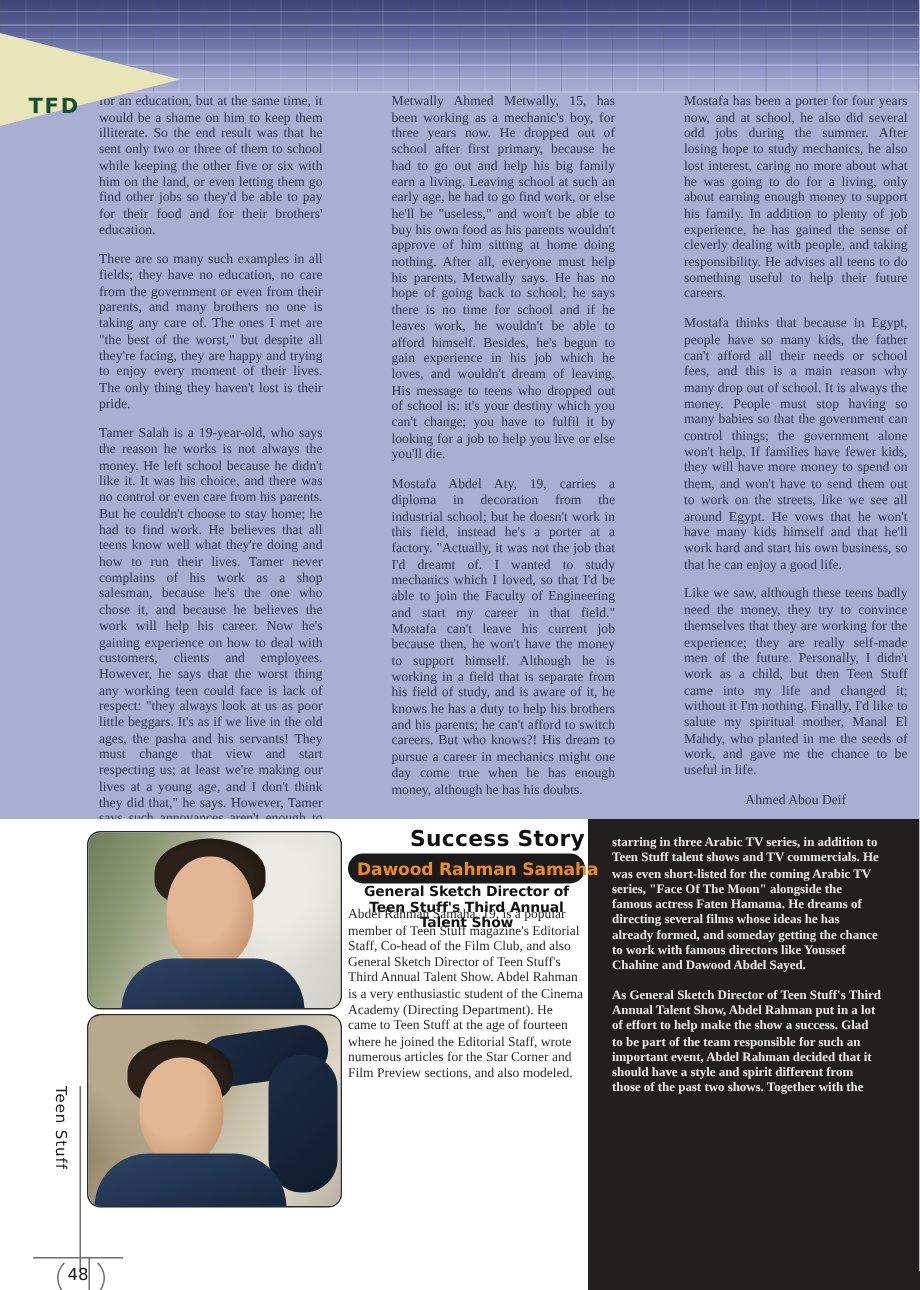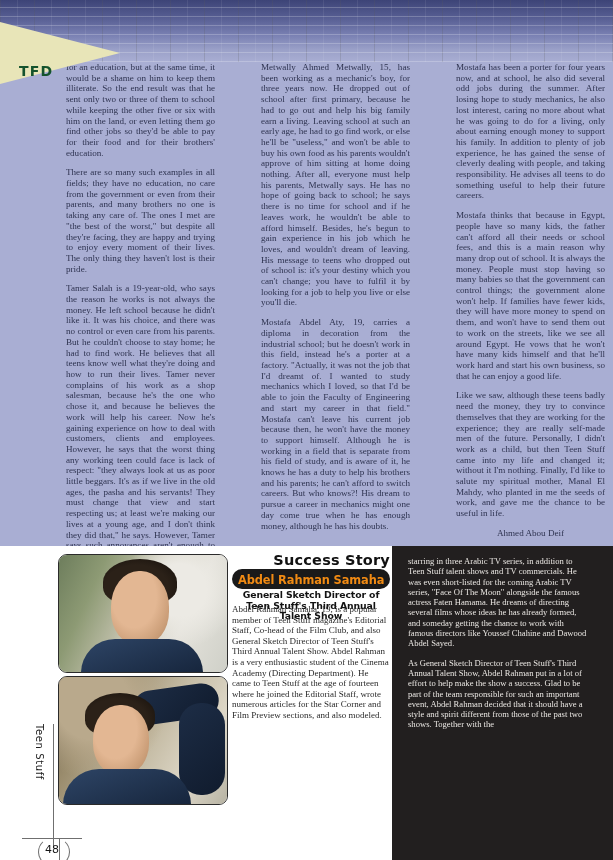--- a/index.html
+++ b/index.html
@@ -50,20 +50,21 @@
   .art-col:nth-child(1){margin-left:58px;}
   .art-col:nth-child(2){margin-left:18px;}
   .art-col:nth-child(3){margin-left:18px;}
   .art-col p{margin:0 0 9px 0;}
   .art-col p.sig{text-align:center;margin-top:2px;}
 
   
   #success-section{
     position:absolute;left:0;top:546px;width:613px;height:314px;
     background:#ffffff;
+    font-weight:bold;
   }
   #dark-panel{
     position:absolute;left:392px;top:0;width:221px;height:314px;
     background:#221f1f;
   }
   .dark-col{
     position:absolute;left:408px;top:10px;width:180px;
     color:#e9e6e2;font-size:8.6px;line-height:10.3px;text-align:left;
   }
   .dark-col p{margin:0 0 9px 0;}
@@ -194,21 +195,21 @@
   <div class="ph-arm" style="left:74px;top:10px;width:86px;height:34px;border-radius:30px;transform:rotate(-8deg);"></div>
   <div class="ph-arm" style="left:120px;top:26px;width:46px;height:92px;border-radius:22px;"></div>
   <div class="ph-hair" style="left:26px;top:16px;width:70px;height:44px;"></div>
   <div class="ph-face" style="left:34px;top:28px;width:56px;height:70px;"></div>
   <div class="ph-body" style="left:4px;top:92px;width:128px;height:36px;border-radius:44px 44px 0 0;"></div>
 </div>
 
 <div id="ss-head">
   <div id="ss-title">Success Story</div>
   <span id="ss-name-pill">
-    <span id="ss-name">Abdel Rahman Samaha</span>
+    <span id="ss-name">Dawood Rahman Samaha</span>
   </span>
   <div id="ss-sub">General Sketch Director of Teen Stuff's Third Annual Talent Show</div>
 </div>
 
 <div id="ss-body">
   <p>Abdel Rahman Samaha, 19, is a popular member of Teen Stuff magazine's Editorial Staff, Co-head of the Film Club, and also General Sketch Director of Teen Stuff's Third Annual Talent Show. Abdel Rahman is a very enthusiastic student of the Cinema Academy (Directing Department). He came to Teen Stuff at the age of fourteen where he joined the Editorial Staff, wrote numerous articles for the Star Corner and Film Preview sections, and also modeled.</p>
 </div>
 
 <div id="folio">
   <div id="folio-text">Teen Stuff</div>

